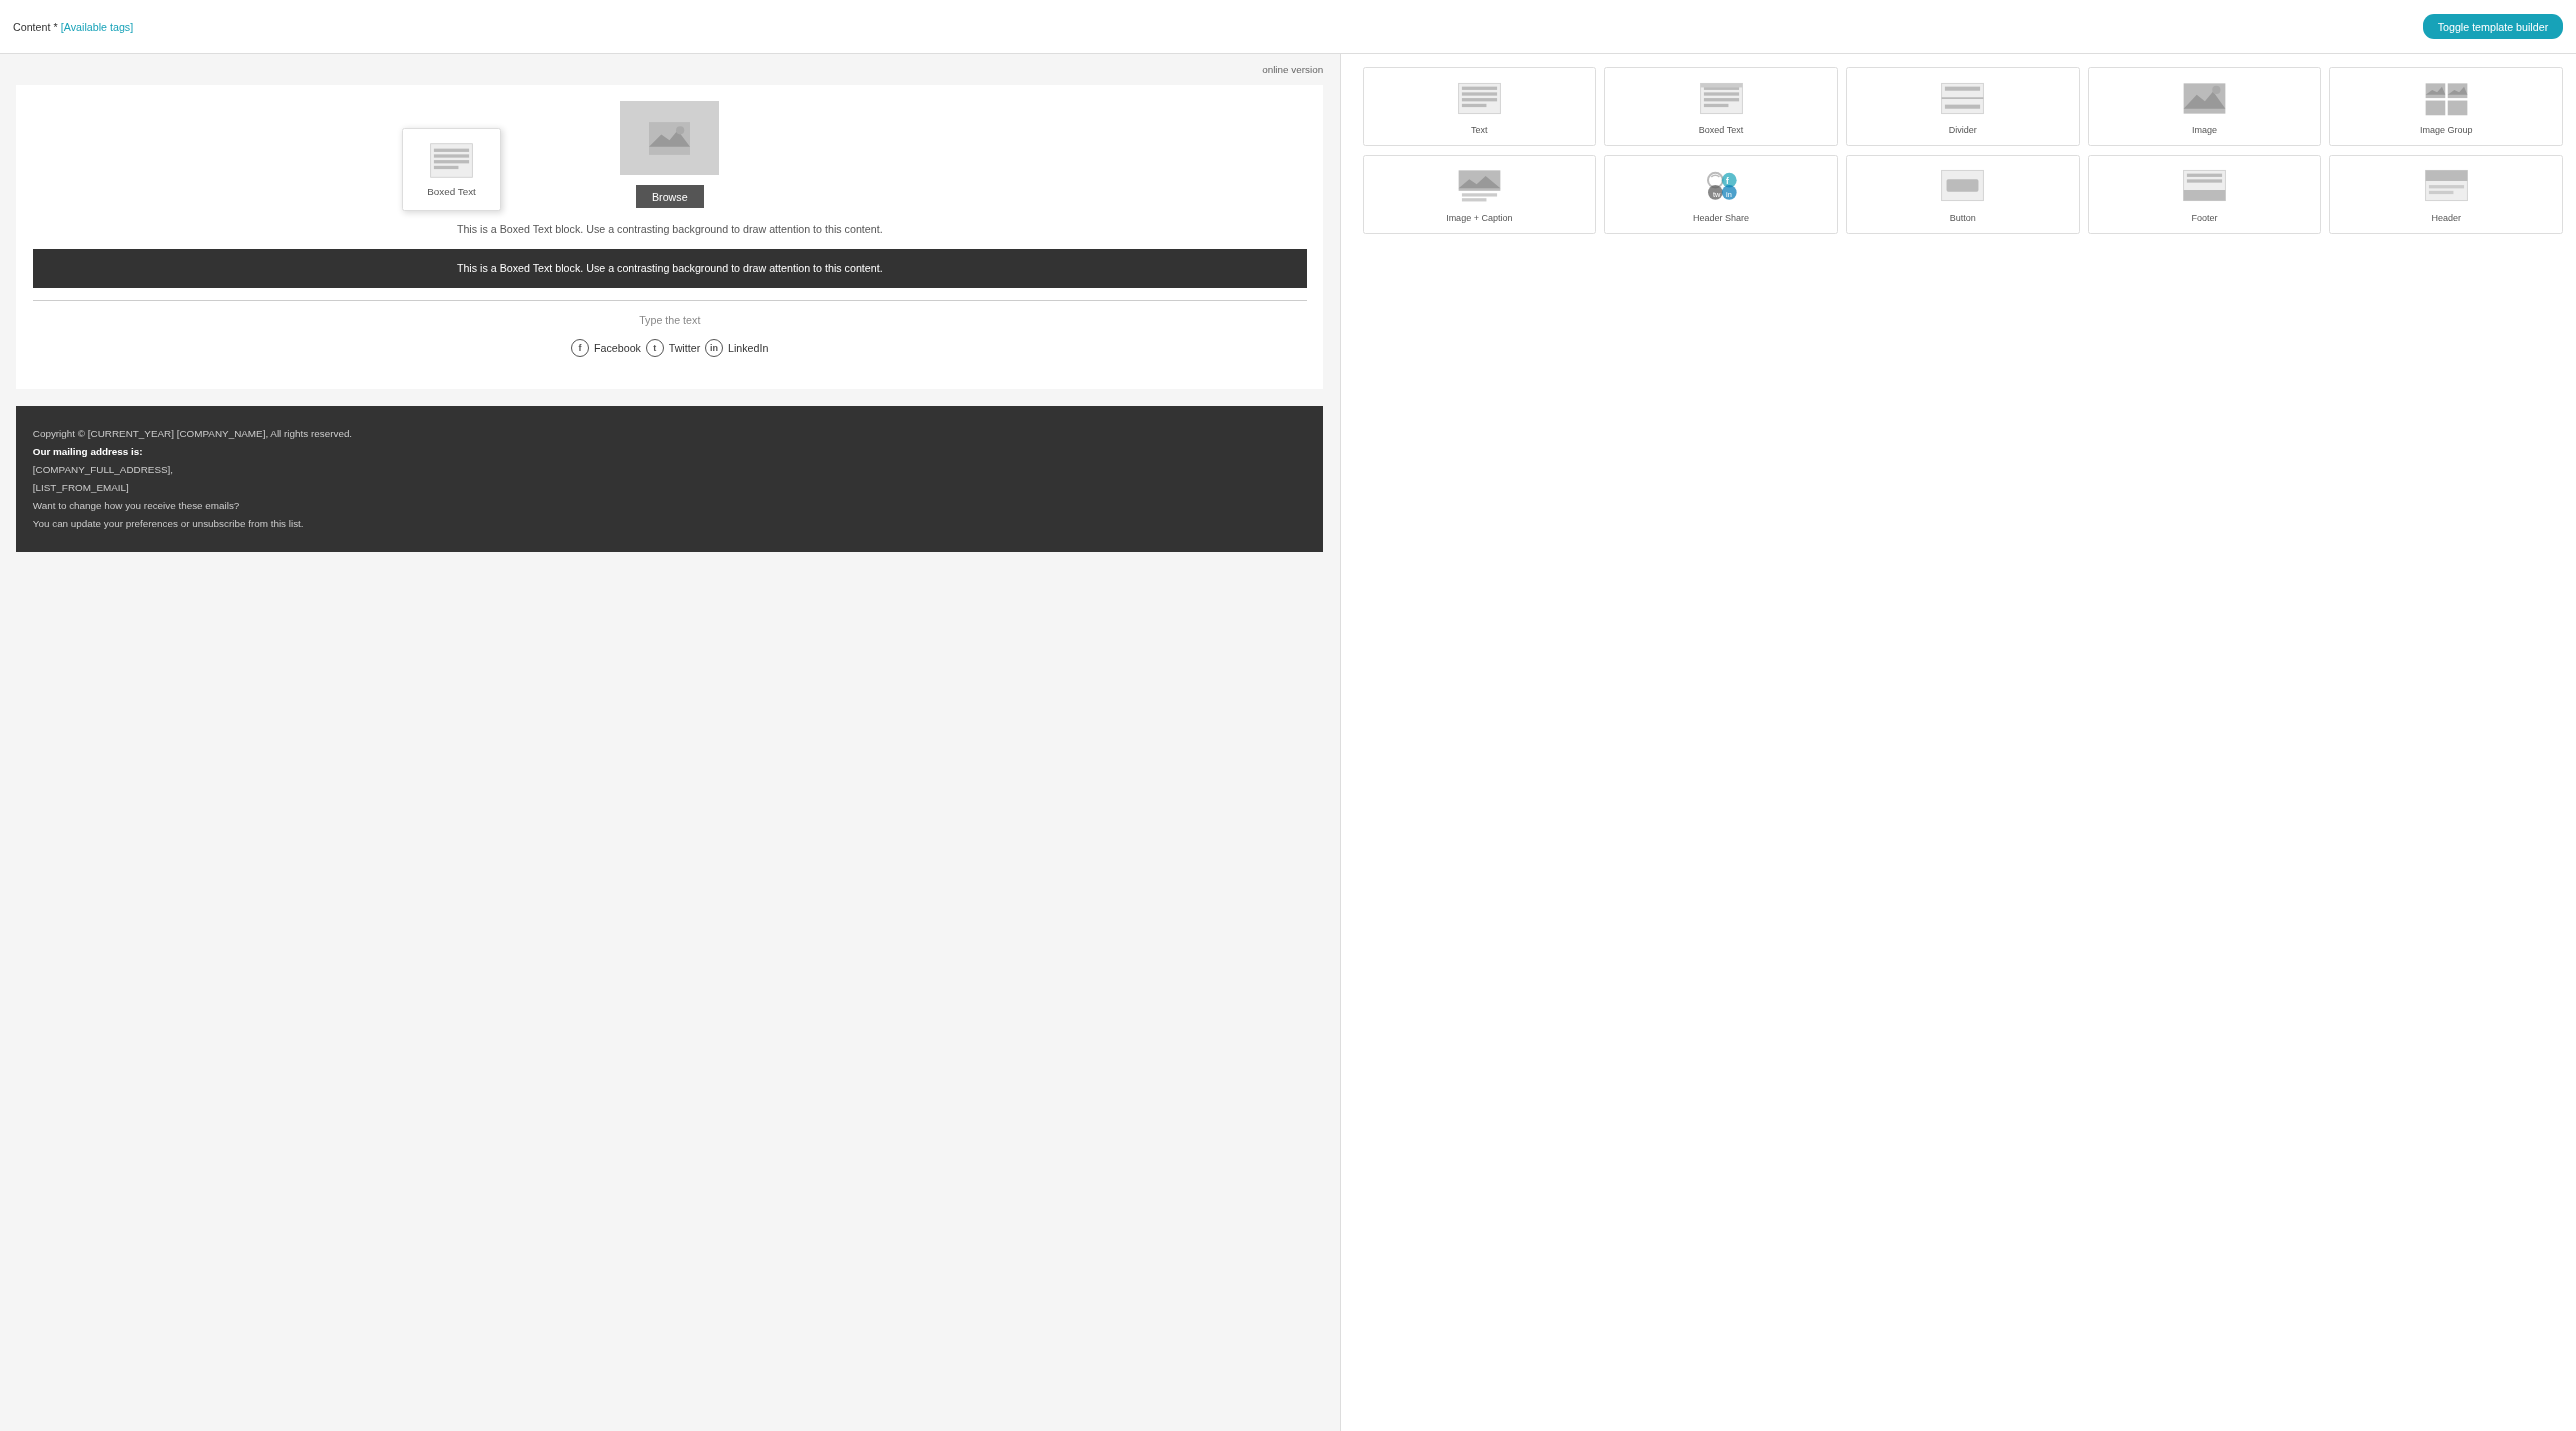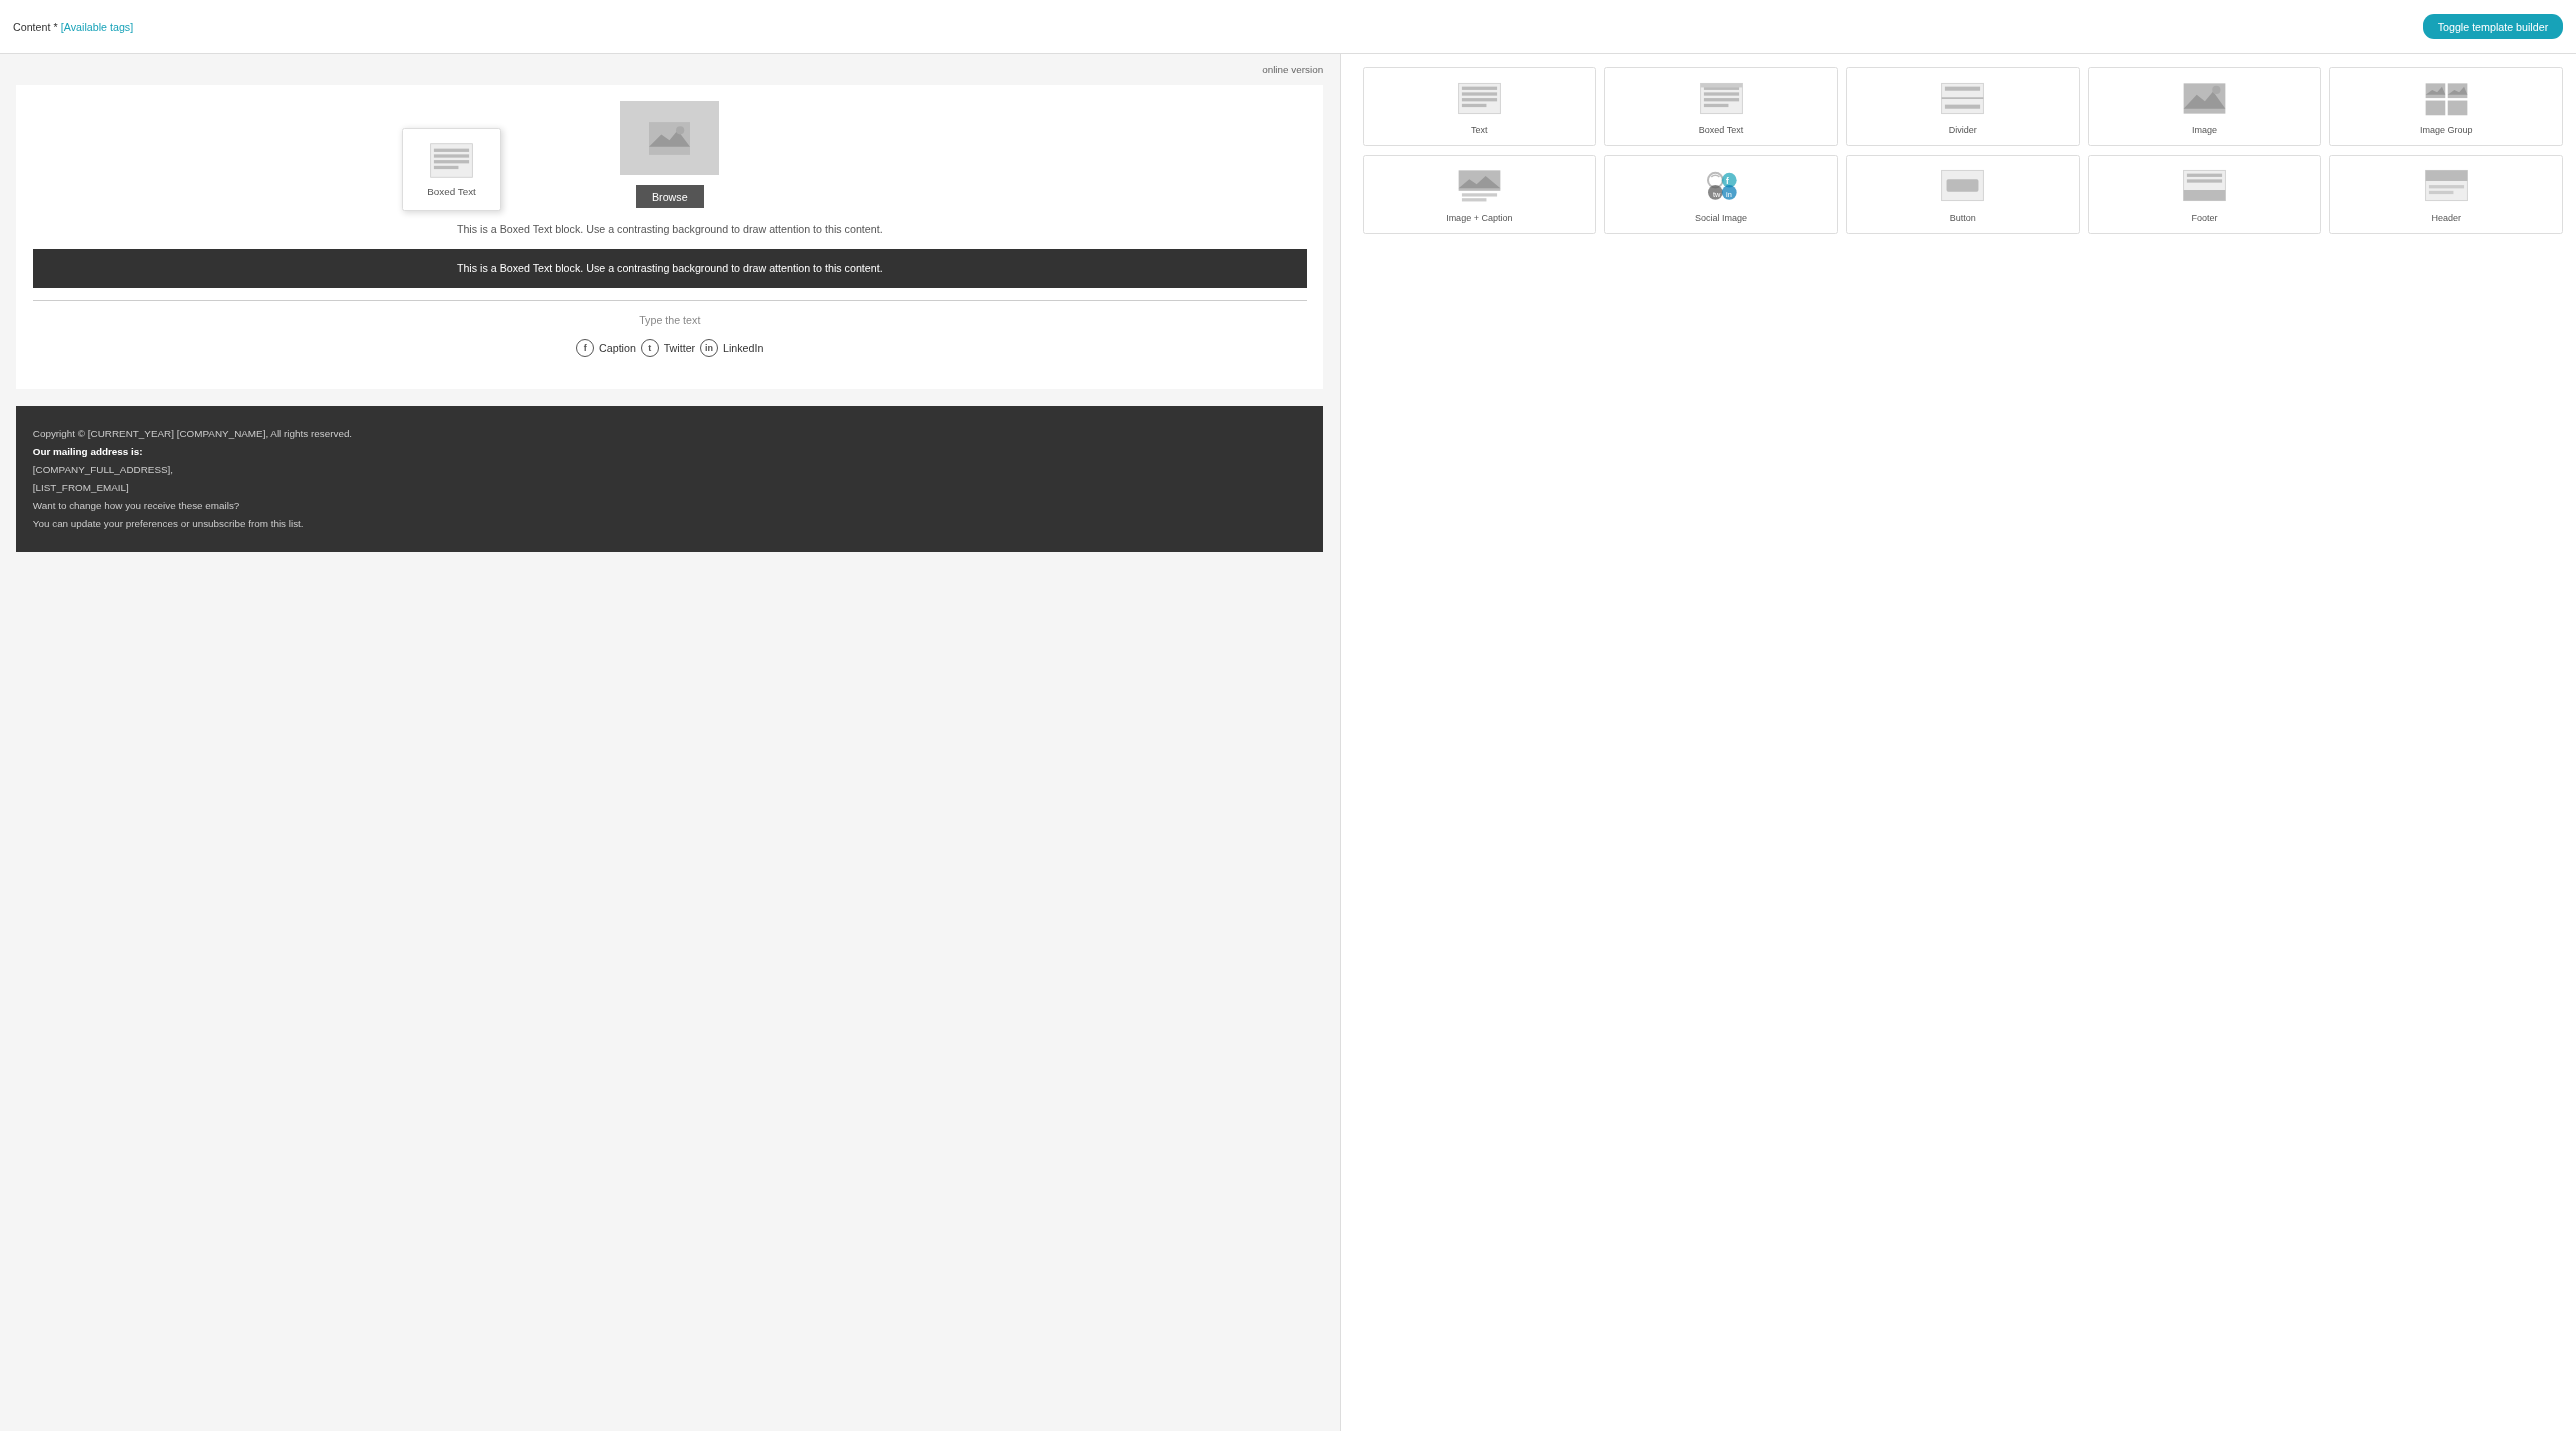--- a/index.html
+++ b/index.html
@@ -241,21 +241,21 @@
       <p class="email-text-light">This is a Boxed Text block. Use a contrasting background to draw attention to this content.</p>
 
       <div class="email-text-dark">This is a Boxed Text block. Use a contrasting background to draw attention to this content.</div>
 
       <hr class="divider-line">
 
       <p class="type-text">Type the text</p>
 
       <div class="social-row">
         <span class="social-icon">f</span>
-        <span>Caption</span>
+        <span>Facebook</span>
         <span class="social-icon">t</span>
         <span>Twitter</span>
         <span class="social-icon">in</span>
         <span>LinkedIn</span>
       </div>
     </div>
 
     <div class="email-footer">
       <p>Copyright © [CURRENT_YEAR] [COMPANY_NAME], All rights reserved.</p>
       <p><strong>Our mailing address is:</strong></p>
@@ -366,21 +366,21 @@
             <circle cx="20" cy="16" r="9" fill="none" stroke="#bbb" stroke-width="2.5"></circle>
             <path d="M15,12 Q20,8 25,12" fill="none" stroke="#bbb" stroke-width="2"></path>
             <circle cx="37" cy="16" r="9" fill="#17a2b8" opacity="0.7"></circle>
             <text x="33" y="21" font-size="10" fill="#fff" font-weight="bold">f</text>
             <circle cx="20" cy="31" r="9" fill="#555" opacity="0.7"></circle>
             <text x="17" y="36" font-size="9" fill="#fff">tw</text>
             <circle cx="37" cy="31" r="9" fill="#0077b5" opacity="0.7"></circle>
             <text x="33" y="36" font-size="9" fill="#fff">in</text>
           </svg>
         </div>
-        <div class="block-label">Social Image</div>
+        <div class="block-label">Header Share</div>
       </div>
 
       <div class="block-card">
         <div class="block-icon">
           <svg viewBox="0 0 55 45" width="45" height="37">
             <rect x="2" y="4" width="51" height="37" fill="#eee" stroke="#ccc" stroke-width="1"></rect>
             <rect x="8" y="15" width="39" height="15" fill="#bbb" rx="2"></rect>
           </svg>
         </div>
         <div class="block-label">Button</div>

